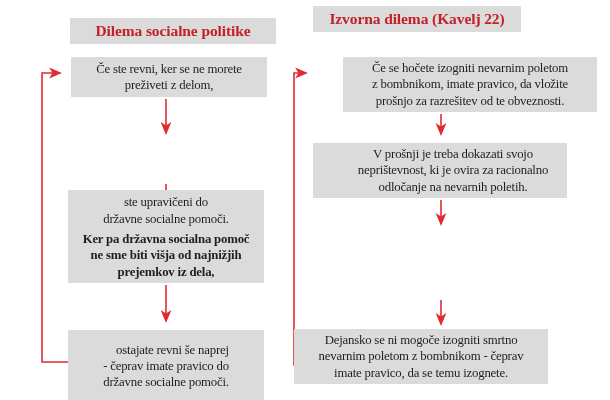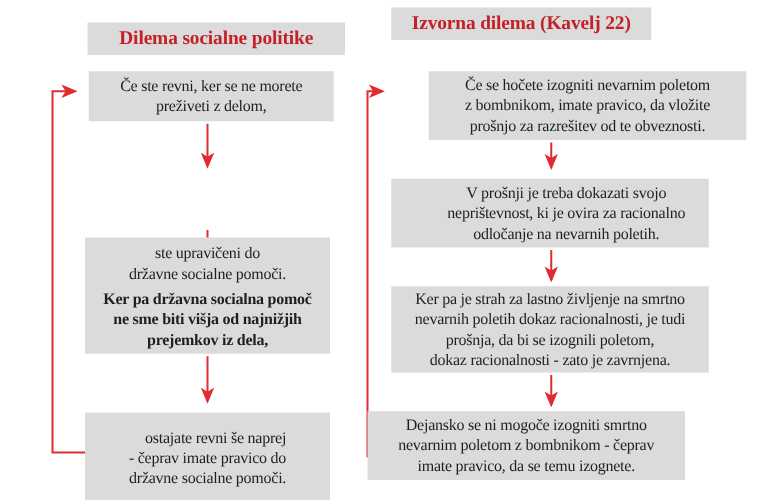--- a/index.html
+++ b/index.html
@@ -94,22 +94,18 @@
   <div class="flow-header" style="left:313px;top:6px;width:208px;height:26px;">Izvorna dilema (Kavelj 22)</div>
 
   <div class="flow-box" style="left:313px;top:57px;width:254px;height:55px;margin-left:30px;">Če se hočete izogniti nevarnim poletom
 z bombnikom, imate pravico, da vložite
 prošnjo za razrešitev od te obveznosti.</div>
 
   <div class="flow-box" style="left:313px;top:143px;width:254px;height:55px;padding-left:28px;">V prošnji je treba dokazati svojo
 neprištevnost, ki je ovira za racionalno
 odločanje na nevarnih poletih.</div>
 
-  <div class="flow-box" style="left:313px;top:229px;width:254px;height:69px;">Ker pa je strah za lastno življenje na smrtno
-nevarnih poletih dokaz racionalnosti, je tudi
-prošnja, da bi se izognili poletom,
-dokaz racionalnosti - zato je zavrnjena.</div>
 
   <div class="flow-box" style="left:294px;top:329px;width:254px;height:55px;">Dejansko se ni mogoče izogniti smrtno
 nevarnim poletom z bombnikom - čeprav
 imate pravico, da se temu izognete.</div>
 
 </div>
 
 </body></html>

